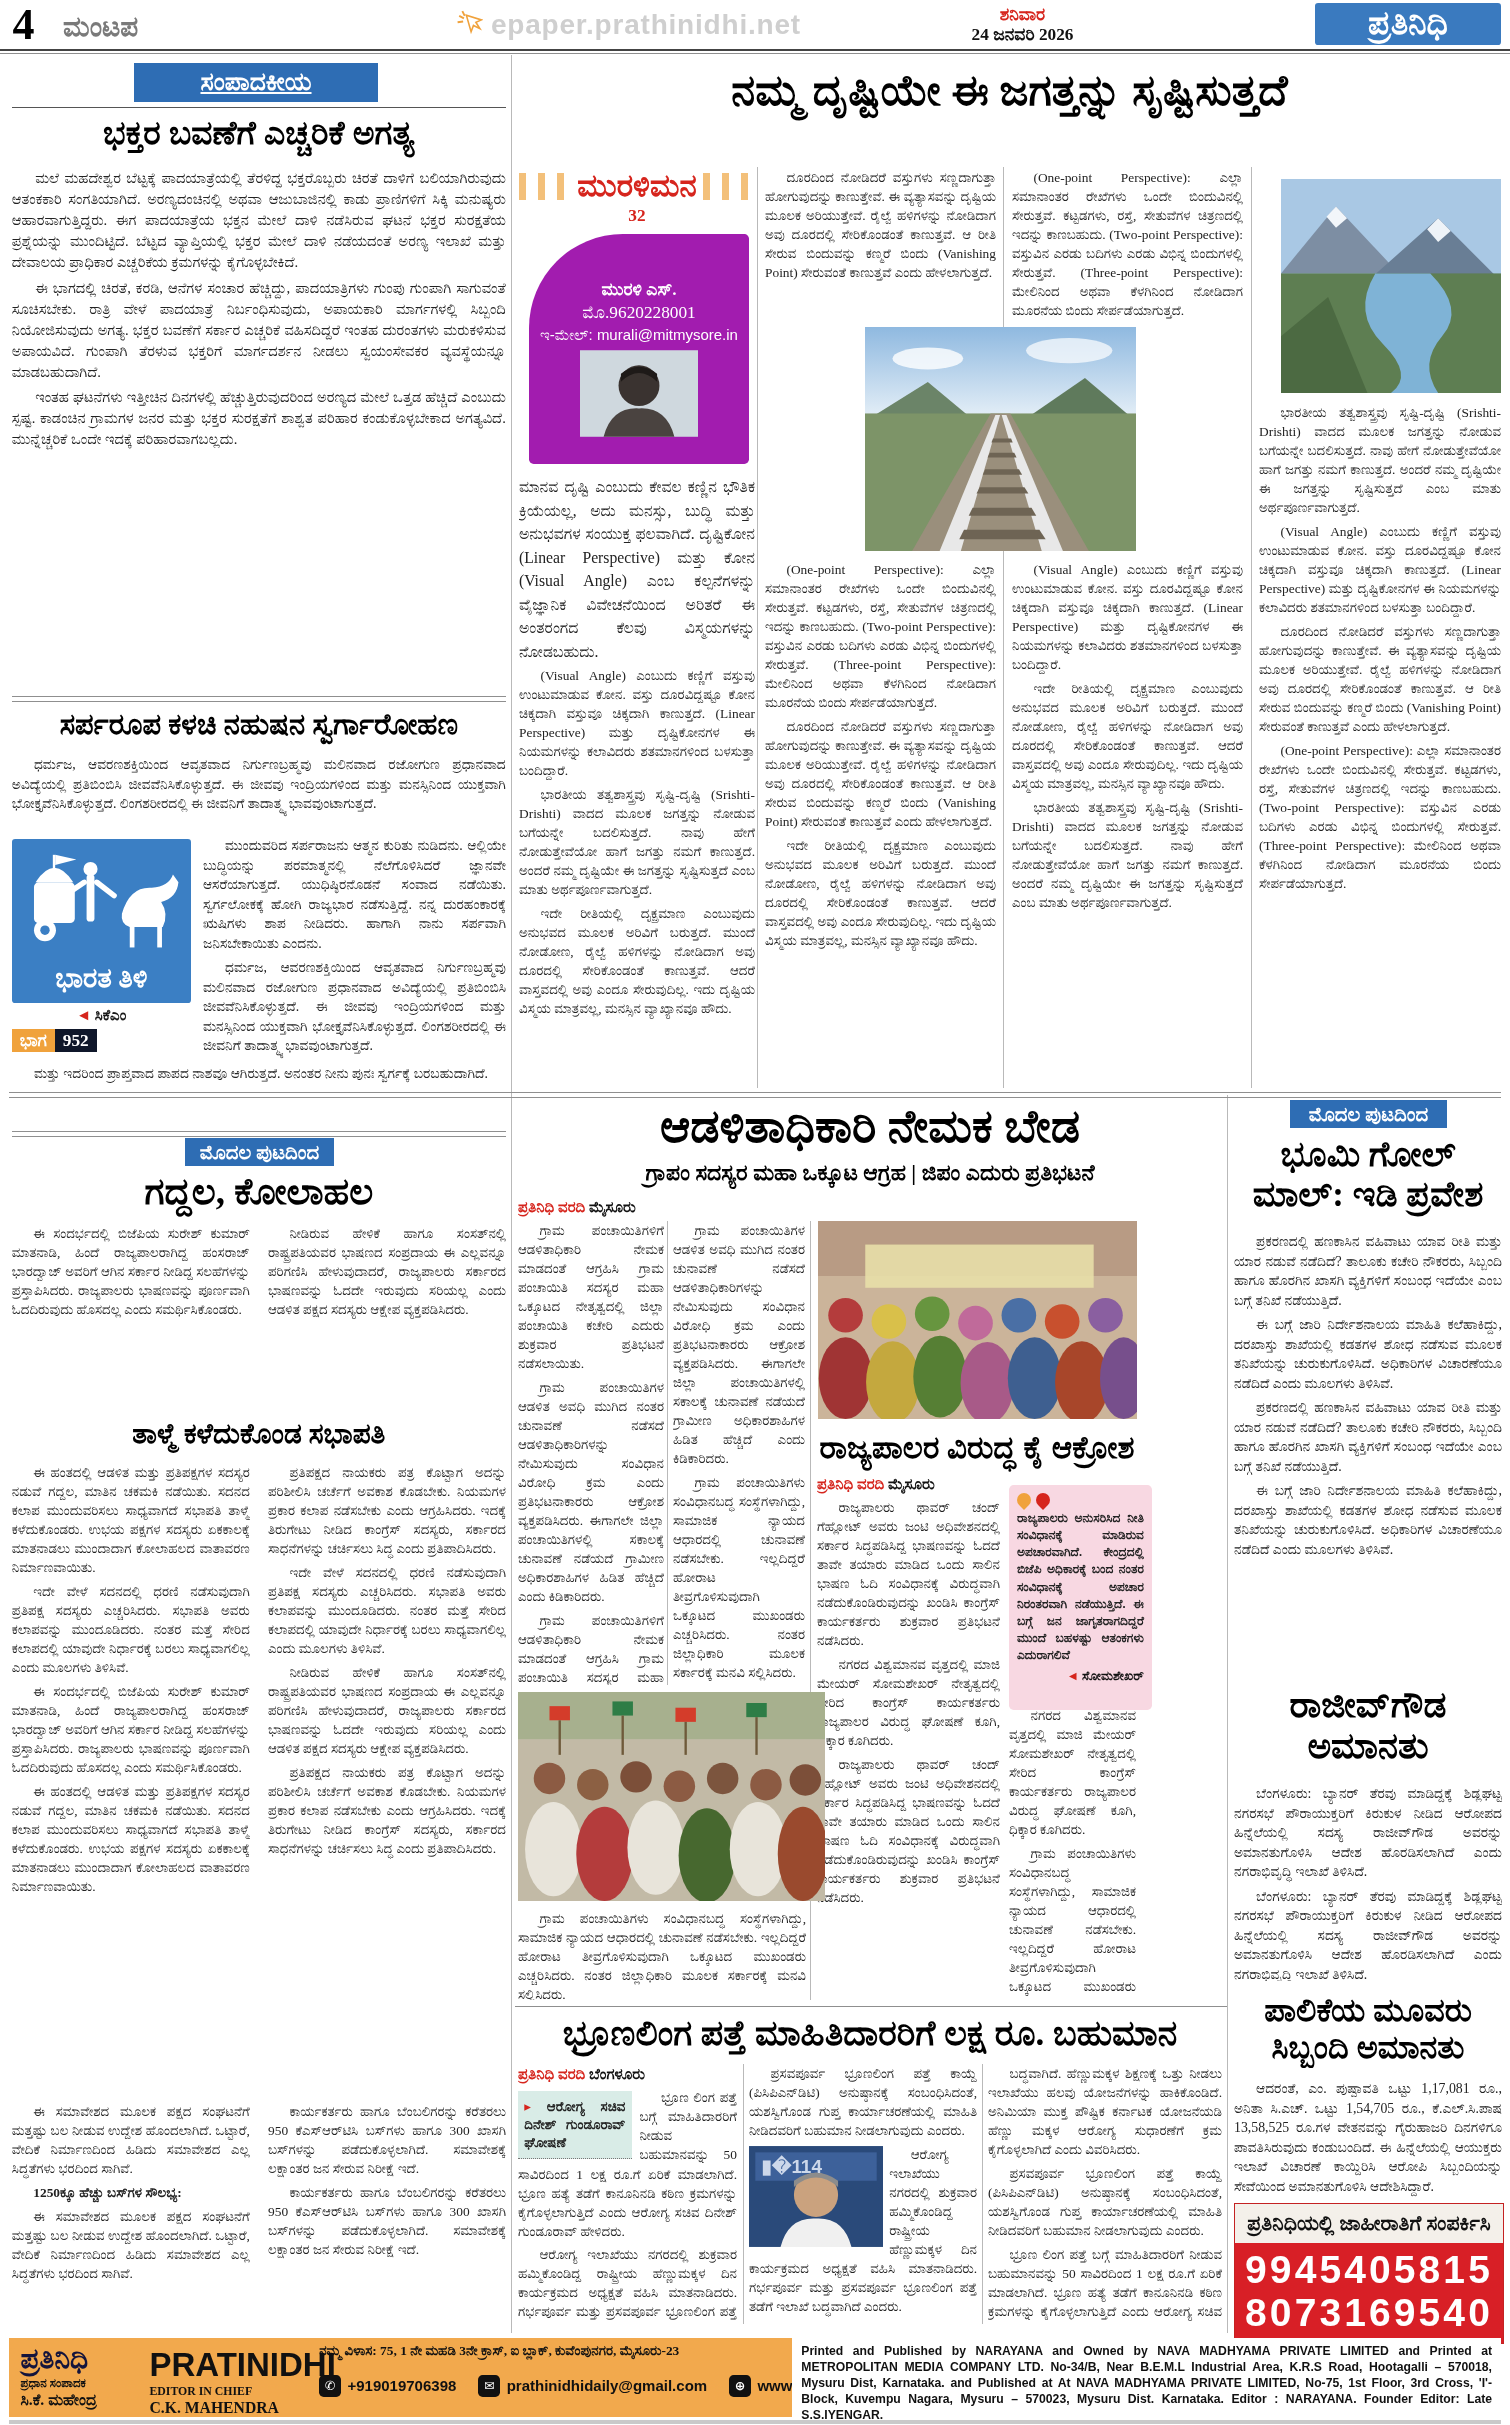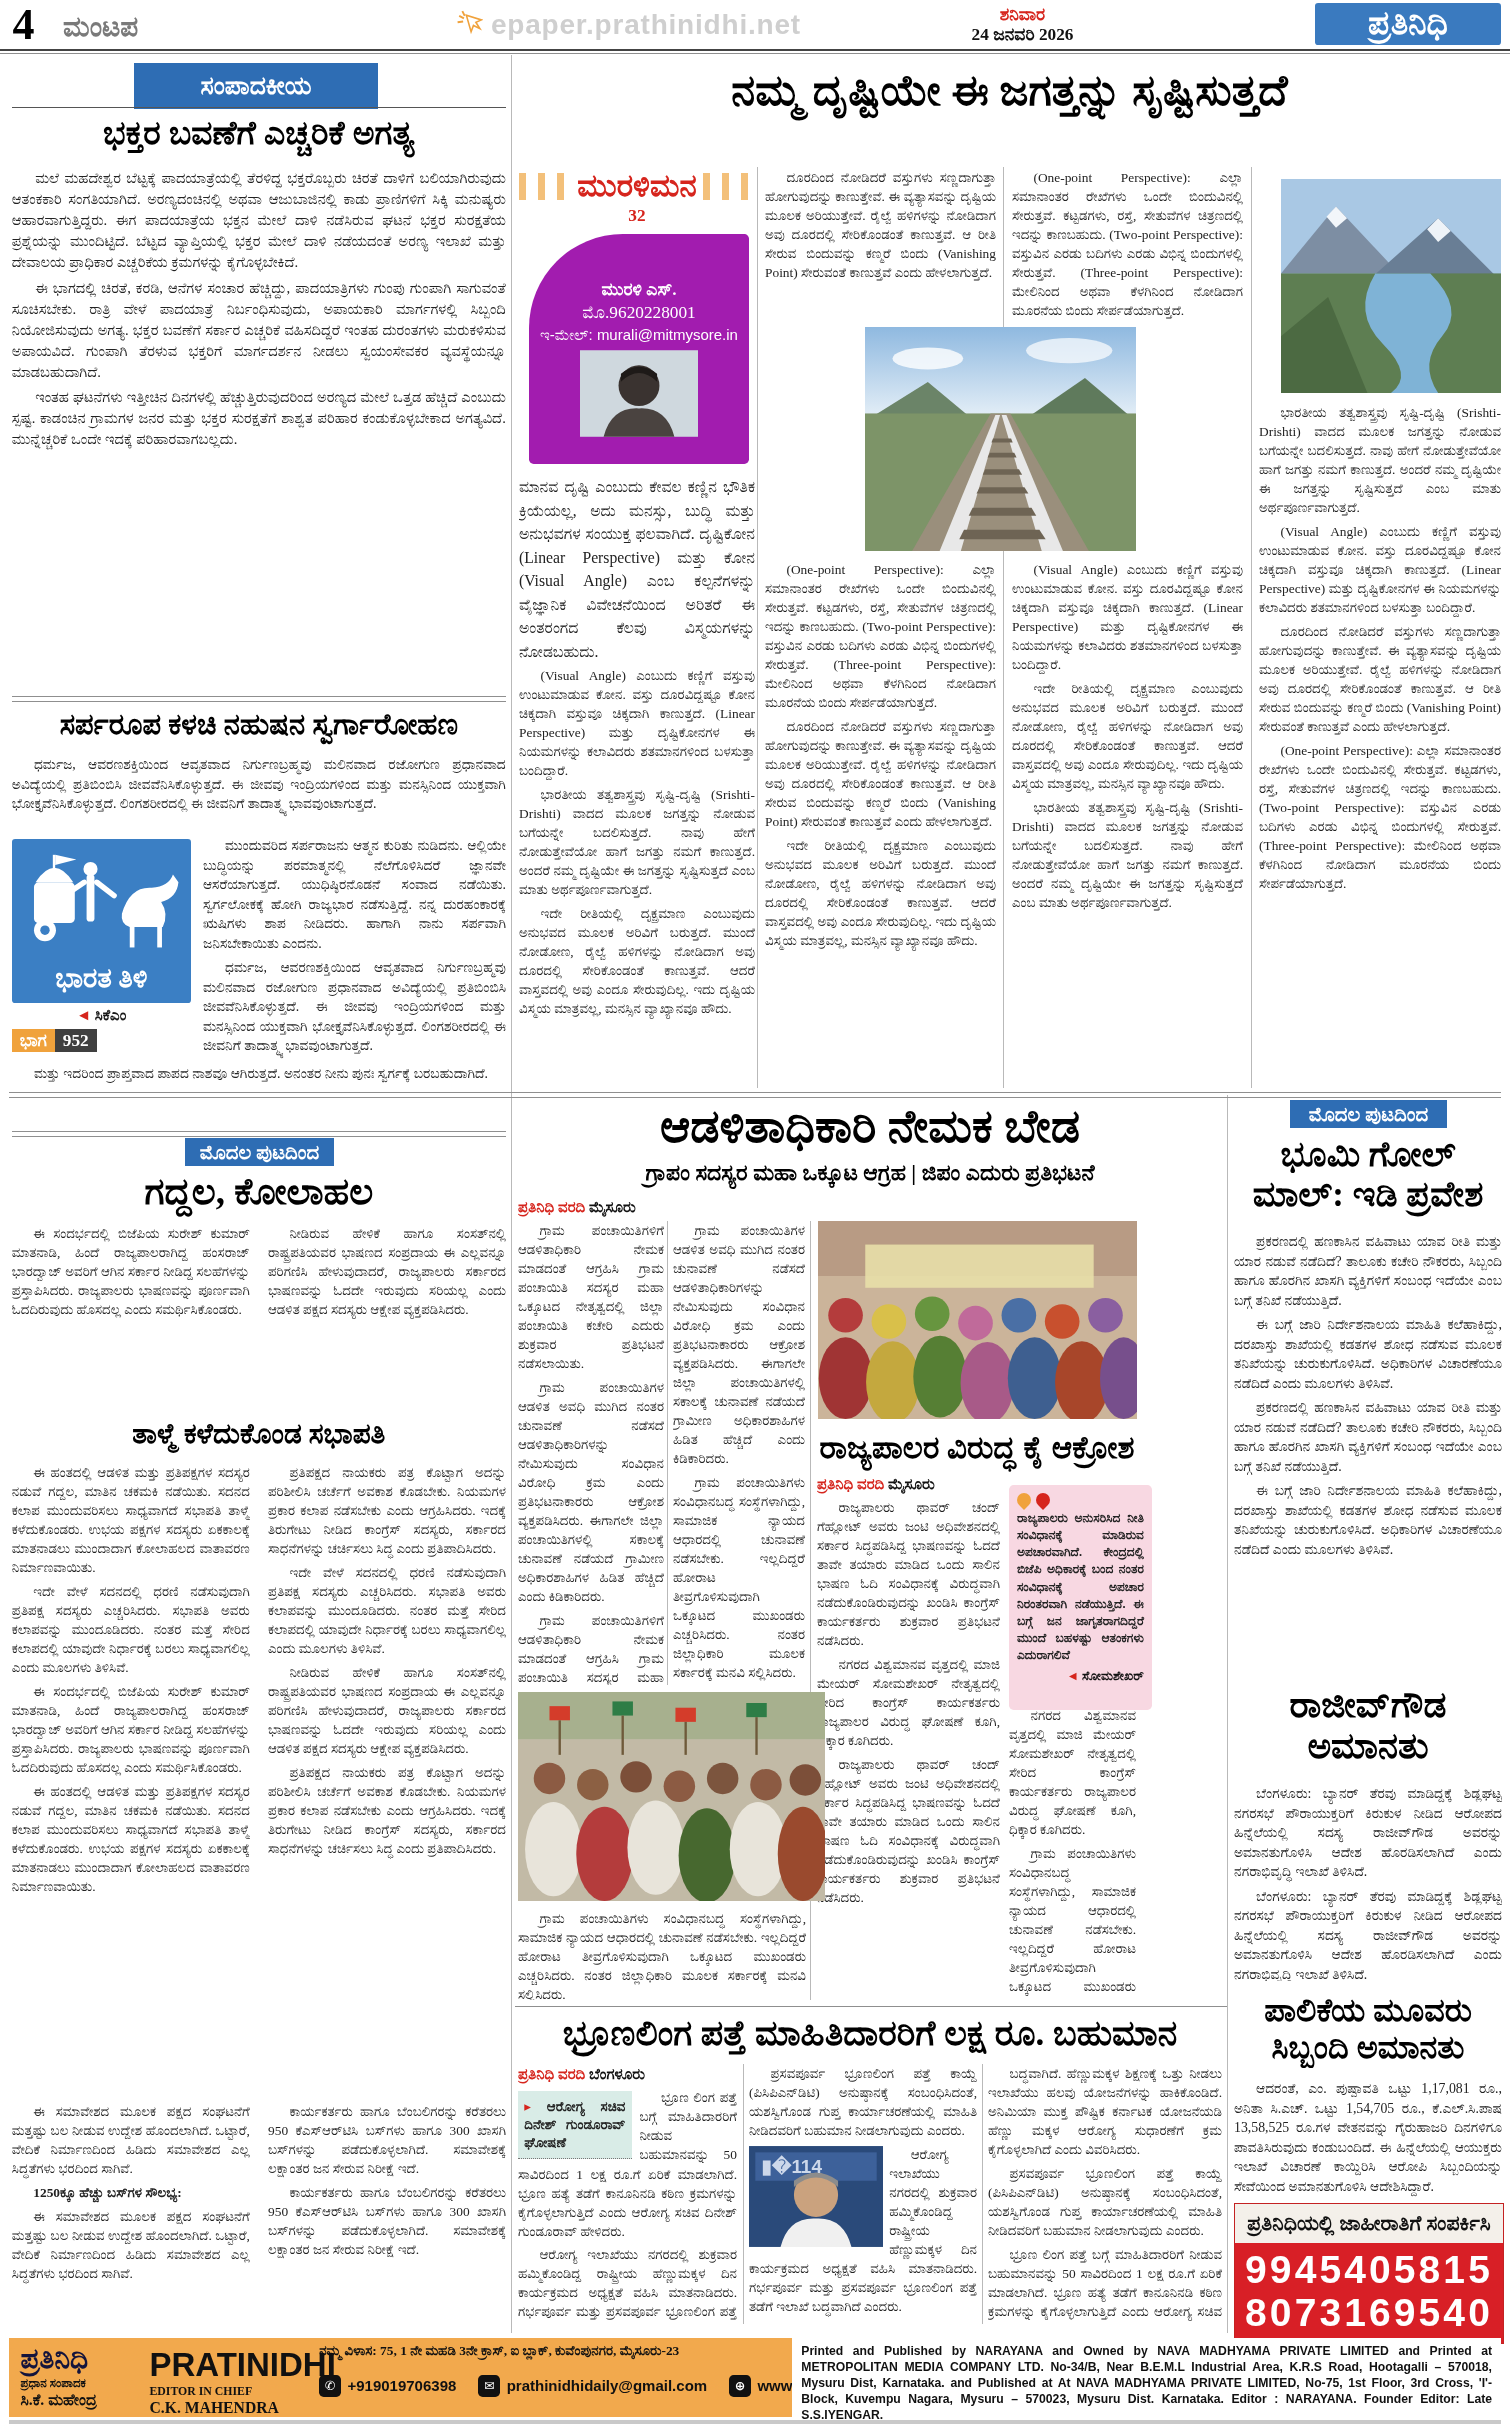--- a/index.html
+++ b/index.html
@@ -64,21 +64,21 @@
   .foot-name{font-size:15.7px;font-weight:bold;color:#111;}
   .foot-addr{font-size:13.4px;font-weight:bold;color:#111;}
   .cicon{display:inline-flex;width:22px;height:22px;background:#111;color:#fff;border-radius:4.7px;
          align-items:center;justify-content:center;font-size:12.6px;margin-right:6.3px;}
   .contact-item{display:flex;align-items:center;font-size:15px;font-weight:bold;color:#111;
                 font-family:"Liberation Sans","DejaVu Sans",sans-serif;}
   .imprint{background:#fff;font-family:"Liberation Sans","DejaVu Sans",sans-serif;
            font-size:12.2px;font-weight:bold;line-height:1.32;color:#111;padding:4.7px 9.4px;text-align:justify;}
   .badge-part{display:inline-flex;font-size:17.3px;font-weight:bold;}
   .badge-part .o{background:#f0a23c;color:#fff;padding:1.6px 7.9px;}
-  .badge-part .b{background:#404040;color:#fff;padding:1.6px 7.9px;}
+  .badge-part .b{background:#0f172a;color:#fff;padding:1.6px 7.9px;}
   .cap{font-weight:bold;font-size:15px;text-align:center;}
   .cap .tri{color:#d6251d;}
 </style>
 </head>
 <body>
 
 <div id="paper">
 
   <div class="abs hdr-num" style="left:12.6px;top:3.1px;">4</div>
   <div class="abs hdr-sec" style="left:63px;top:11px;">ಮಂಟಪ</div>
@@ -102,21 +102,21 @@
   <div class="abs brandbox" style="left:1315px;top:3.1px;width:186px;height:42px;">ಪ್ರತಿನಿಧಿ</div>
   <div class="hrule" style="left:0;top:49px;width:1511px;background:#444;height:1.6px;"></div>
   <div class="hrule" style="left:0;top:53px;width:1511px;"></div>
 
   <div class="vrule" style="left:511px;top:55px;height:2278px;"></div>
   <div class="vrule" style="left:1227px;top:1095px;height:1238px;"></div>
   <div class="vrule" style="left:757px;top:167px;height:921px;"></div>
   <div class="vrule" style="left:1003px;top:167px;height:921px;"></div>
   <div class="vrule" style="left:1251px;top:167px;height:921px;"></div>
 
-  <div class="abs tag-blue" style="left:134px;top:63px;width:244px;height:46px;font-size:25px;">ಸಂಪಾದಕೀಯ</div>
+  <div class="abs tag-blue" style="left:134px;top:63px;width:244px;height:39px;font-size:25px;text-decoration:underline;">ಸಂಪಾದಕೀಯ</div>
   <div class="hrule" style="left:11.8px;top:107px;width:494px;background:#555;"></div>
   <div class="abs headline" style="left:11.8px;top:115px;width:494px;font-size:33px;">ಭಕ್ತರ ಬವಣೆಗೆ ಎಚ್ಚರಿಕೆ ಅಗತ್ಯ</div>
   <div class="abs jtext" style="left:11.8px;top:168px;width:494px;height:522px;font-size:14.6px;line-height:1.44;">
     <p>ಮಲೆ ಮಹದೇಶ್ವರ ಬೆಟ್ಟಕ್ಕೆ ಪಾದಯಾತ್ರೆಯಲ್ಲಿ ತೆರಳಿದ್ದ ಭಕ್ತರೊಬ್ಬರು ಚಿರತೆ ದಾಳಿಗೆ ಬಲಿಯಾಗಿರುವುದು ಆತಂಕಕಾರಿ ಸಂಗತಿಯಾಗಿದೆ. ಅರಣ್ಯದಂಚಿನಲ್ಲಿ ಅಥವಾ ಆಜುಬಾಜಿನಲ್ಲಿ ಕಾಡು ಪ್ರಾಣಿಗಳಿಗೆ ಸಿಕ್ಕಿ ಮನುಷ್ಯರು ಆಹಾರವಾಗುತ್ತಿದ್ದರು. ಈಗ ಪಾದಯಾತ್ರೆಯ ಭಕ್ತನ ಮೇಲೆ ದಾಳಿ ನಡೆಸಿರುವ ಘಟನೆ ಭಕ್ತರ ಸುರಕ್ಷತೆಯ ಪ್ರಶ್ನೆಯನ್ನು ಮುಂದಿಟ್ಟಿದೆ. ಬೆಟ್ಟದ ವ್ಯಾಪ್ತಿಯಲ್ಲಿ ಭಕ್ತರ ಮೇಲೆ ದಾಳಿ ನಡೆಯದಂತೆ ಅರಣ್ಯ ಇಲಾಖೆ ಮತ್ತು ದೇವಾಲಯ ಪ್ರಾಧಿಕಾರ ಎಚ್ಚರಿಕೆಯ ಕ್ರಮಗಳನ್ನು ಕೈಗೊಳ್ಳಬೇಕಿದೆ.</p>
     <p>ಈ ಭಾಗದಲ್ಲಿ ಚಿರತೆ, ಕರಡಿ, ಆನೆಗಳ ಸಂಚಾರ ಹೆಚ್ಚಿದ್ದು, ಪಾದಯಾತ್ರಿಗಳು ಗುಂಪು ಗುಂಪಾಗಿ ಸಾಗುವಂತೆ ಸೂಚಿಸಬೇಕು. ರಾತ್ರಿ ವೇಳೆ ಪಾದಯಾತ್ರೆ ನಿರ್ಬಂಧಿಸುವುದು, ಅಪಾಯಕಾರಿ ಮಾರ್ಗಗಳಲ್ಲಿ ಸಿಬ್ಬಂದಿ ನಿಯೋಜಿಸುವುದು ಅಗತ್ಯ. ಭಕ್ತರ ಬವಣೆಗೆ ಸರ್ಕಾರ ಎಚ್ಚರಿಕೆ ವಹಿಸದಿದ್ದರೆ ಇಂತಹ ದುರಂತಗಳು ಮರುಕಳಿಸುವ ಅಪಾಯವಿದೆ. ಗುಂಪಾಗಿ ತೆರಳುವ ಭಕ್ತರಿಗೆ ಮಾರ್ಗದರ್ಶನ ನೀಡಲು ಸ್ವಯಂಸೇವಕರ ವ್ಯವಸ್ಥೆಯನ್ನೂ ಮಾಡಬಹುದಾಗಿದೆ.</p>
     <p>ಇಂತಹ ಘಟನೆಗಳು ಇತ್ತೀಚಿನ ದಿನಗಳಲ್ಲಿ ಹೆಚ್ಚುತ್ತಿರುವುದರಿಂದ ಅರಣ್ಯದ ಮೇಲೆ ಒತ್ತಡ ಹೆಚ್ಚಿದೆ ಎಂಬುದು ಸ್ಪಷ್ಟ. ಕಾಡಂಚಿನ ಗ್ರಾಮಗಳ ಜನರ ಮತ್ತು ಭಕ್ತರ ಸುರಕ್ಷತೆಗೆ ಶಾಶ್ವತ ಪರಿಹಾರ ಕಂಡುಕೊಳ್ಳಬೇಕಾದ ಅಗತ್ಯವಿದೆ. ಮುನ್ನೆಚ್ಚರಿಕೆ ಒಂದೇ ಇದಕ್ಕೆ ಪರಿಹಾರವಾಗಬಲ್ಲದು.</p>
   </div>
   <div class="hrule2" style="left:11.8px;top:696px;width:494px;"></div>
 
   <div class="abs headline" style="left:11.8px;top:708px;width:494px;font-size:29px;">ಸರ್ಪರೂಪ ಕಳಚಿ ನಹುಷನ ಸ್ವರ್ಗಾರೋಹಣ</div>

